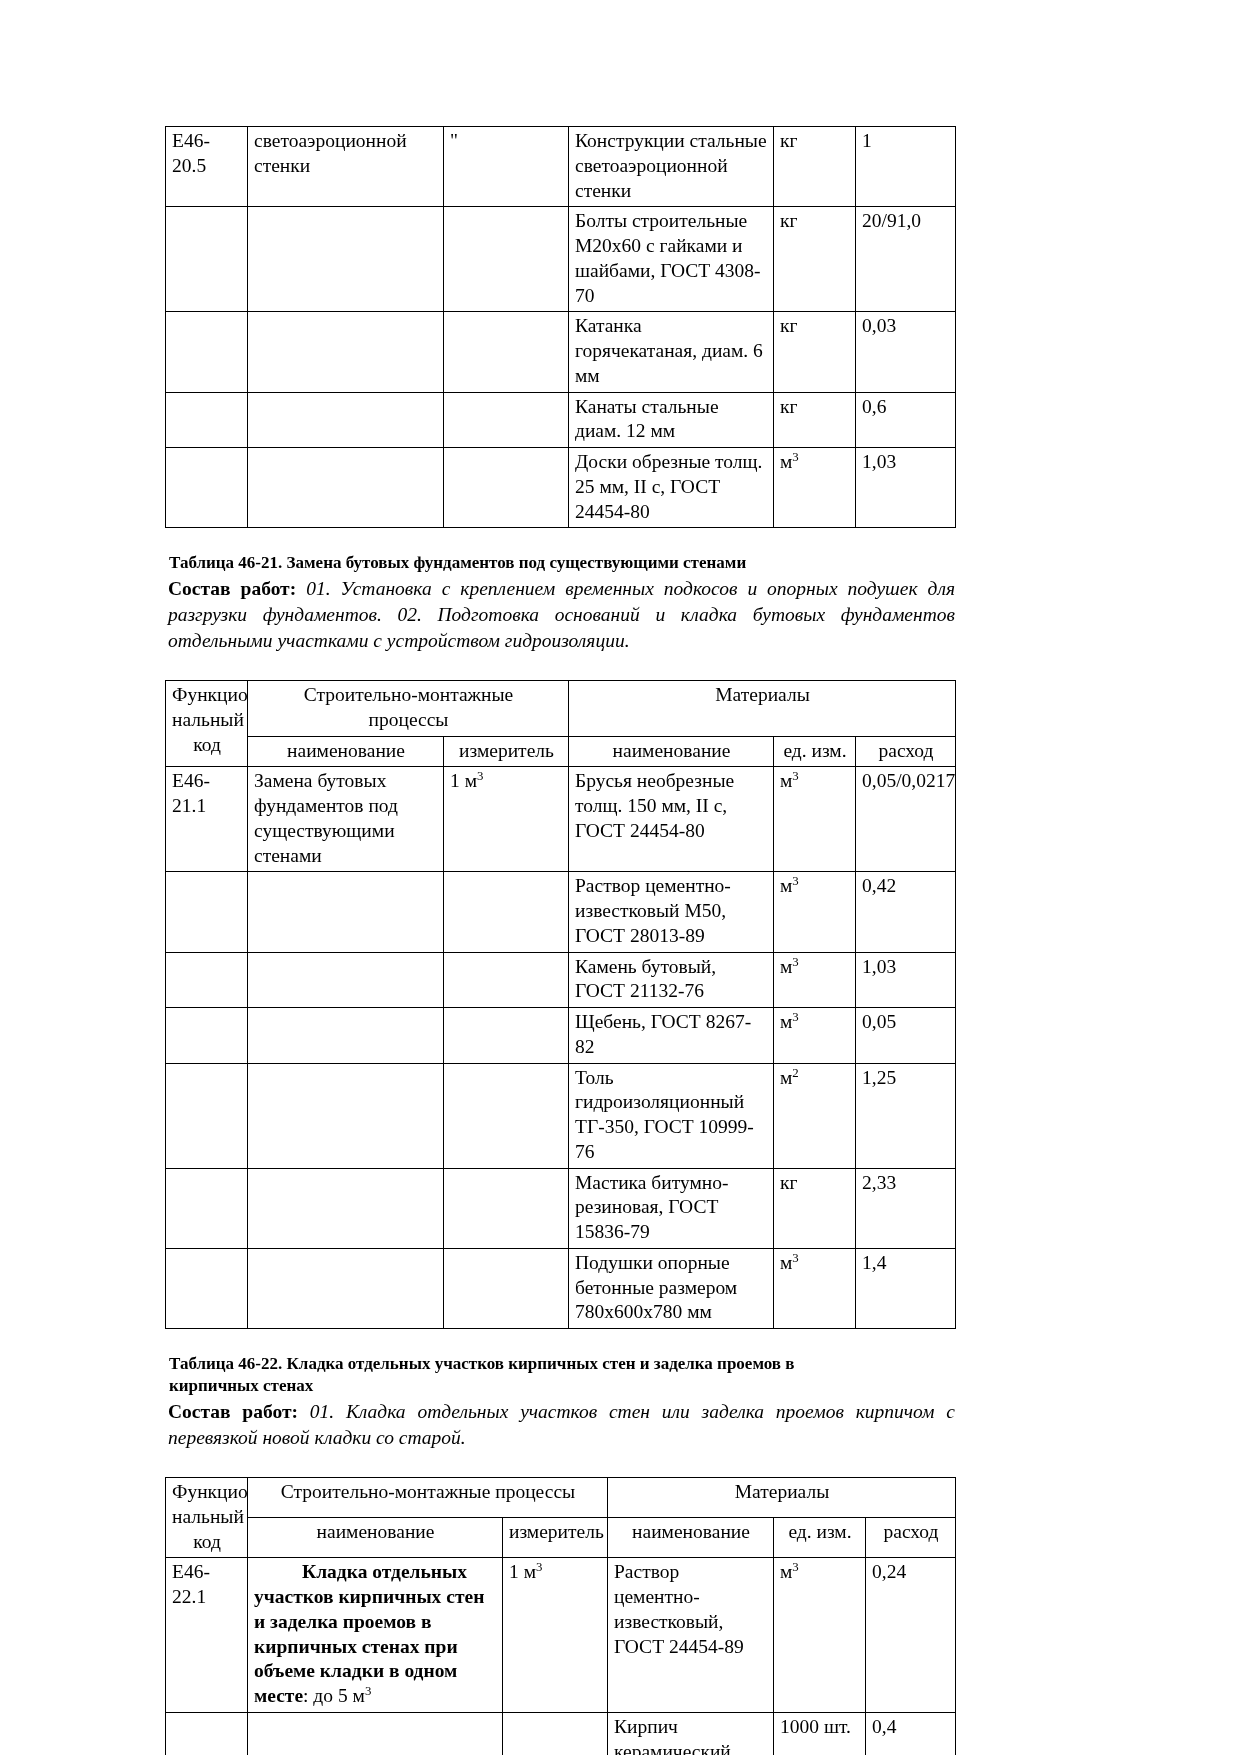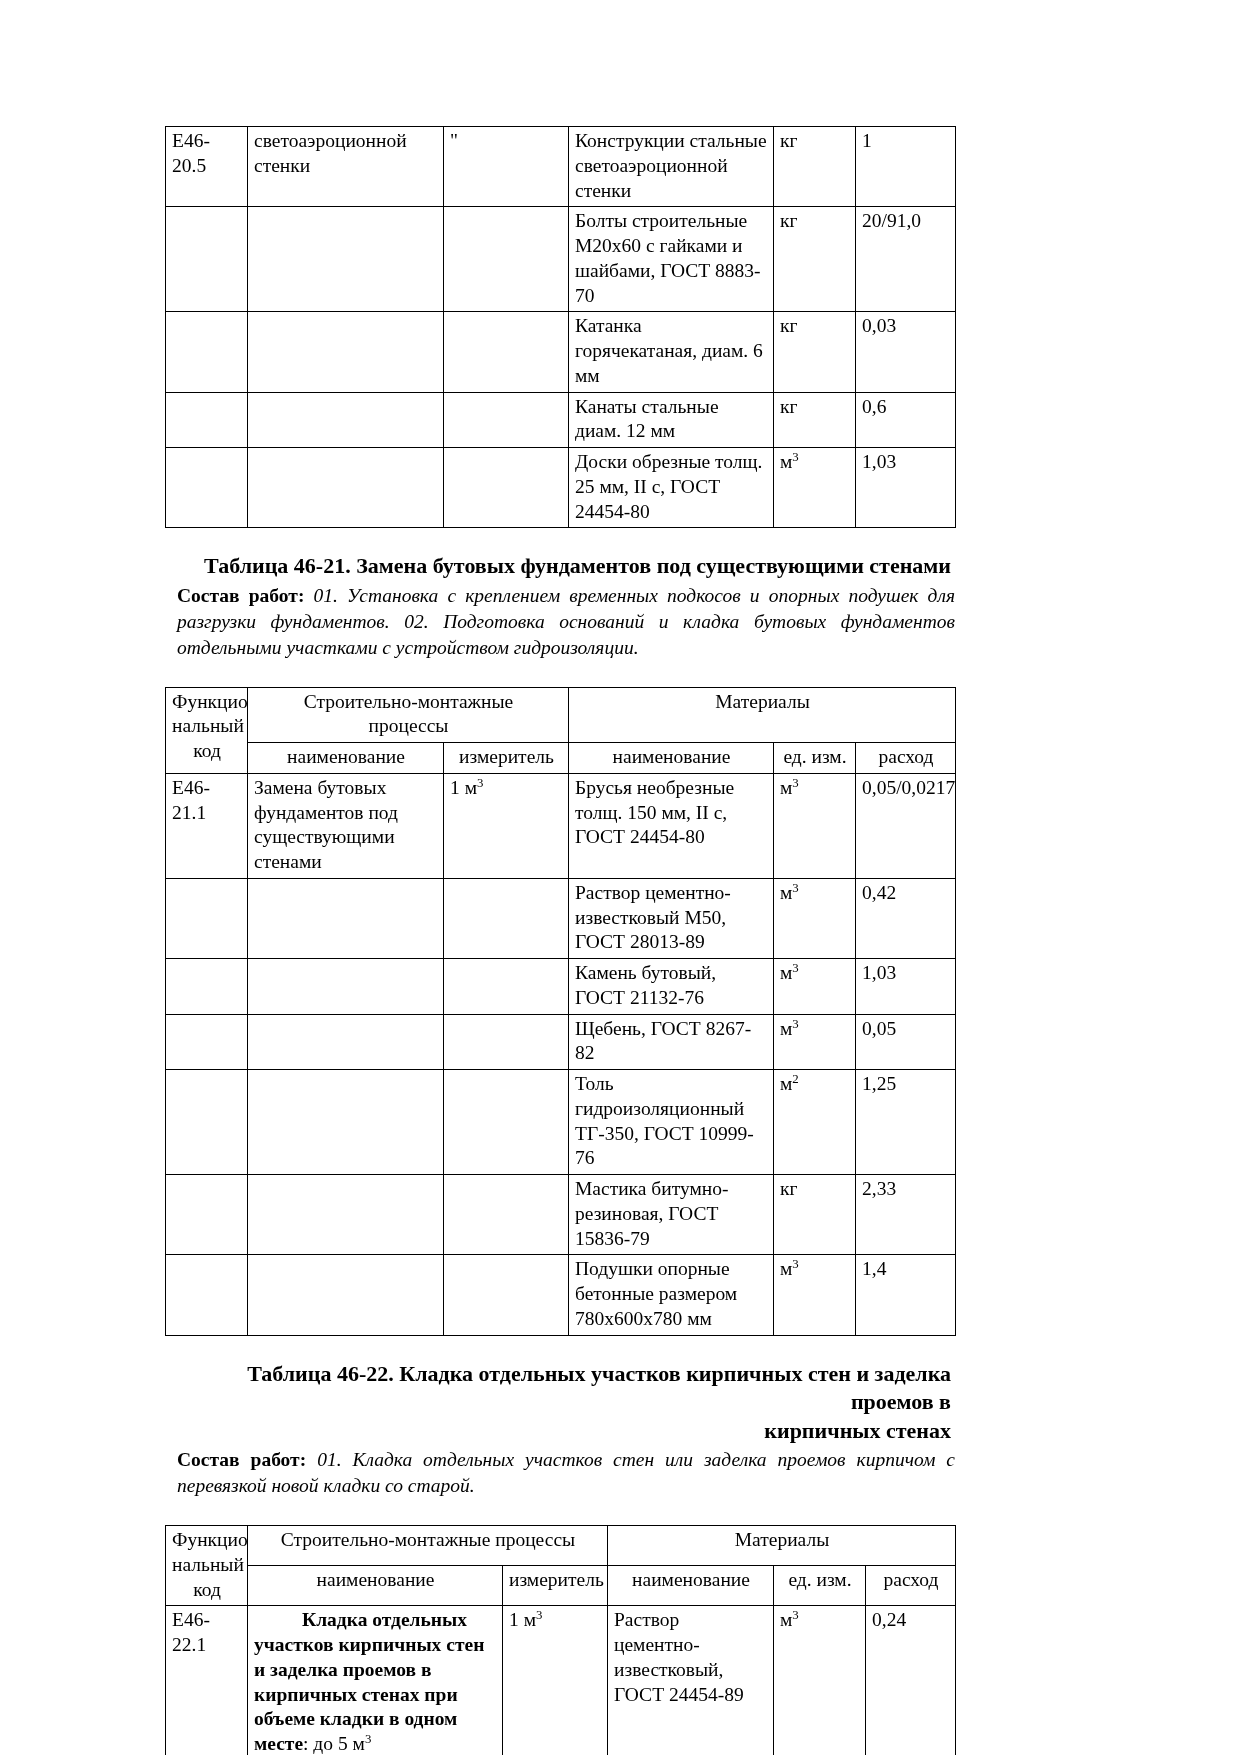--- a/index.html
+++ b/index.html
@@ -74,32 +74,32 @@
   
   .t22 col.c1 { width: 82px; }
   .t22 col.c2 { width: 255px; }
   .t22 col.c3 { width: 105px; }
   .t22 col.c4 { width: 166px; }
   .t22 col.c5 { width: 92px; }
   .t22 col.c6 { width: 90px; }
 
   
   .tbl-caption {
-    font-size: 22px;
+    font-size: 17px;
     font-weight: bold;
-    text-align: right;
+    text-align: left;
     line-height: 1.3;
     margin: 24px 0 0 0;
     padding: 0 4px;
   }
   .sostav {
     font-size: 19.5px;
     line-height: 1.33;
     text-align: justify;
-    margin: 2px 0 0 12px;
+    margin: 2px 0 0 3px;
   }
   .sostav .lbl { font-weight: bold; font-style: normal; }
   .sostav .it { font-style: italic; }
   .gap-before-table { margin-top: 26px; }
 </style>
 </head>
 <body>
 
 <div class="page">
  <div class="content">
@@ -119,21 +119,21 @@
         <td>светоаэроционной стенки</td>
         <td class="c">"</td>
         <td>Конструкции стальные светоаэроционной стенки</td>
         <td class="c"><span>кг</span><sup></sup></td>
         <td class="c">1</td>
       </tr>
       <tr>
         <td></td>
         <td></td>
         <td class="c"></td>
-        <td>Болты строительные М20х60 с гайками и шайбами, ГОСТ 8883-70</td>
+        <td>Болты строительные М20х60 с гайками и шайбами, ГОСТ 4308-70</td>
         <td class="c"><span>кг</span><sup></sup></td>
         <td class="c">20/91,0</td>
       </tr>
       <tr>
         <td></td>
         <td></td>
         <td class="c"></td>
         <td>Катанка горячекатаная, диам. 6 мм</td>
         <td class="c"><span>кг</span><sup></sup></td>
         <td class="c">0,03</td>

